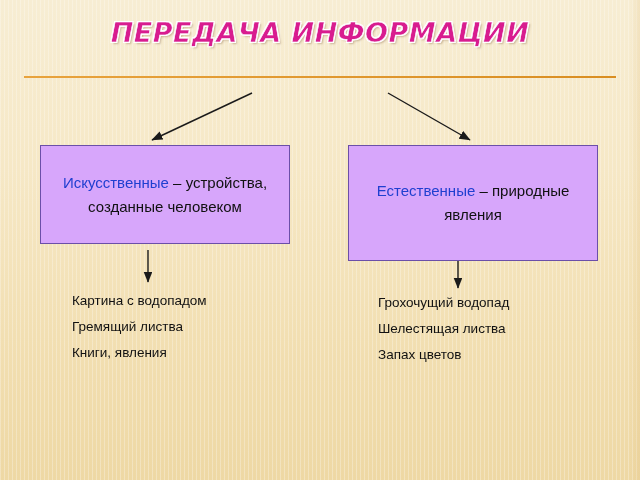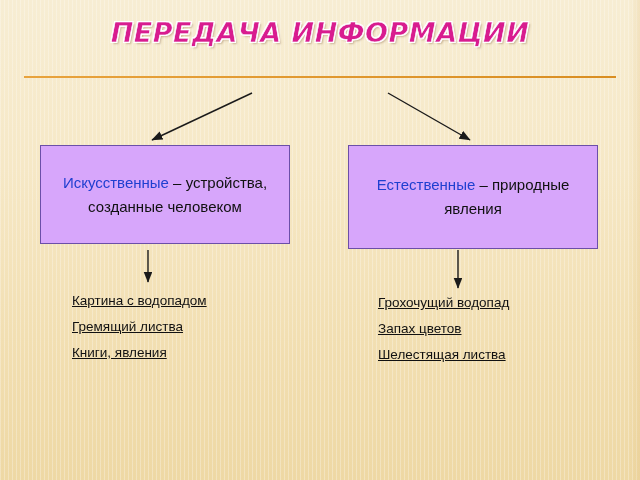--- a/index.html
+++ b/index.html
@@ -95,40 +95,40 @@
   #box-left {
     left: 40px;
     top: 145px;
     width: 250px;
     height: 99px;
   }
   #box-right {
     left: 348px;
     top: 145px;
     width: 250px;
-    height: 104px;
+    height: 116px;
   }
 
   .list {
     position: absolute;
     font-size: 13.5px;
     line-height: 26px;
     color: #111111;
   }
   #list-left {
     left: 72px;
     top: 288px;
     width: 230px;
   }
   #list-right {
     left: 378px;
     top: 290px;
     width: 230px;
   }
-  .list div { white-space: nowrap; text-decoration: underline; }
+  .list div { white-space: nowrap; }
 
   svg.arrows {
     position: absolute;
     left: 0; top: 0;
     width: 640px; height: 480px;
     pointer-events: none;
   }
 </style>
 </head>
 <body>
@@ -165,17 +165,17 @@
   </div>
 
   <div class="list" id="list-left">
     <div>Картина с водопадом</div>
     <div>Гремящий листва</div>
     <div>Книги, явления</div>
   </div>
 
   <div class="list" id="list-right">
     <div>Грохочущий водопад</div>
+    <div>Шелестящая листва</div>
     <div>Запах цветов</div>
-    <div>Шелестящая листва</div>
   </div>
 
 </div>
 
 </body></html>

